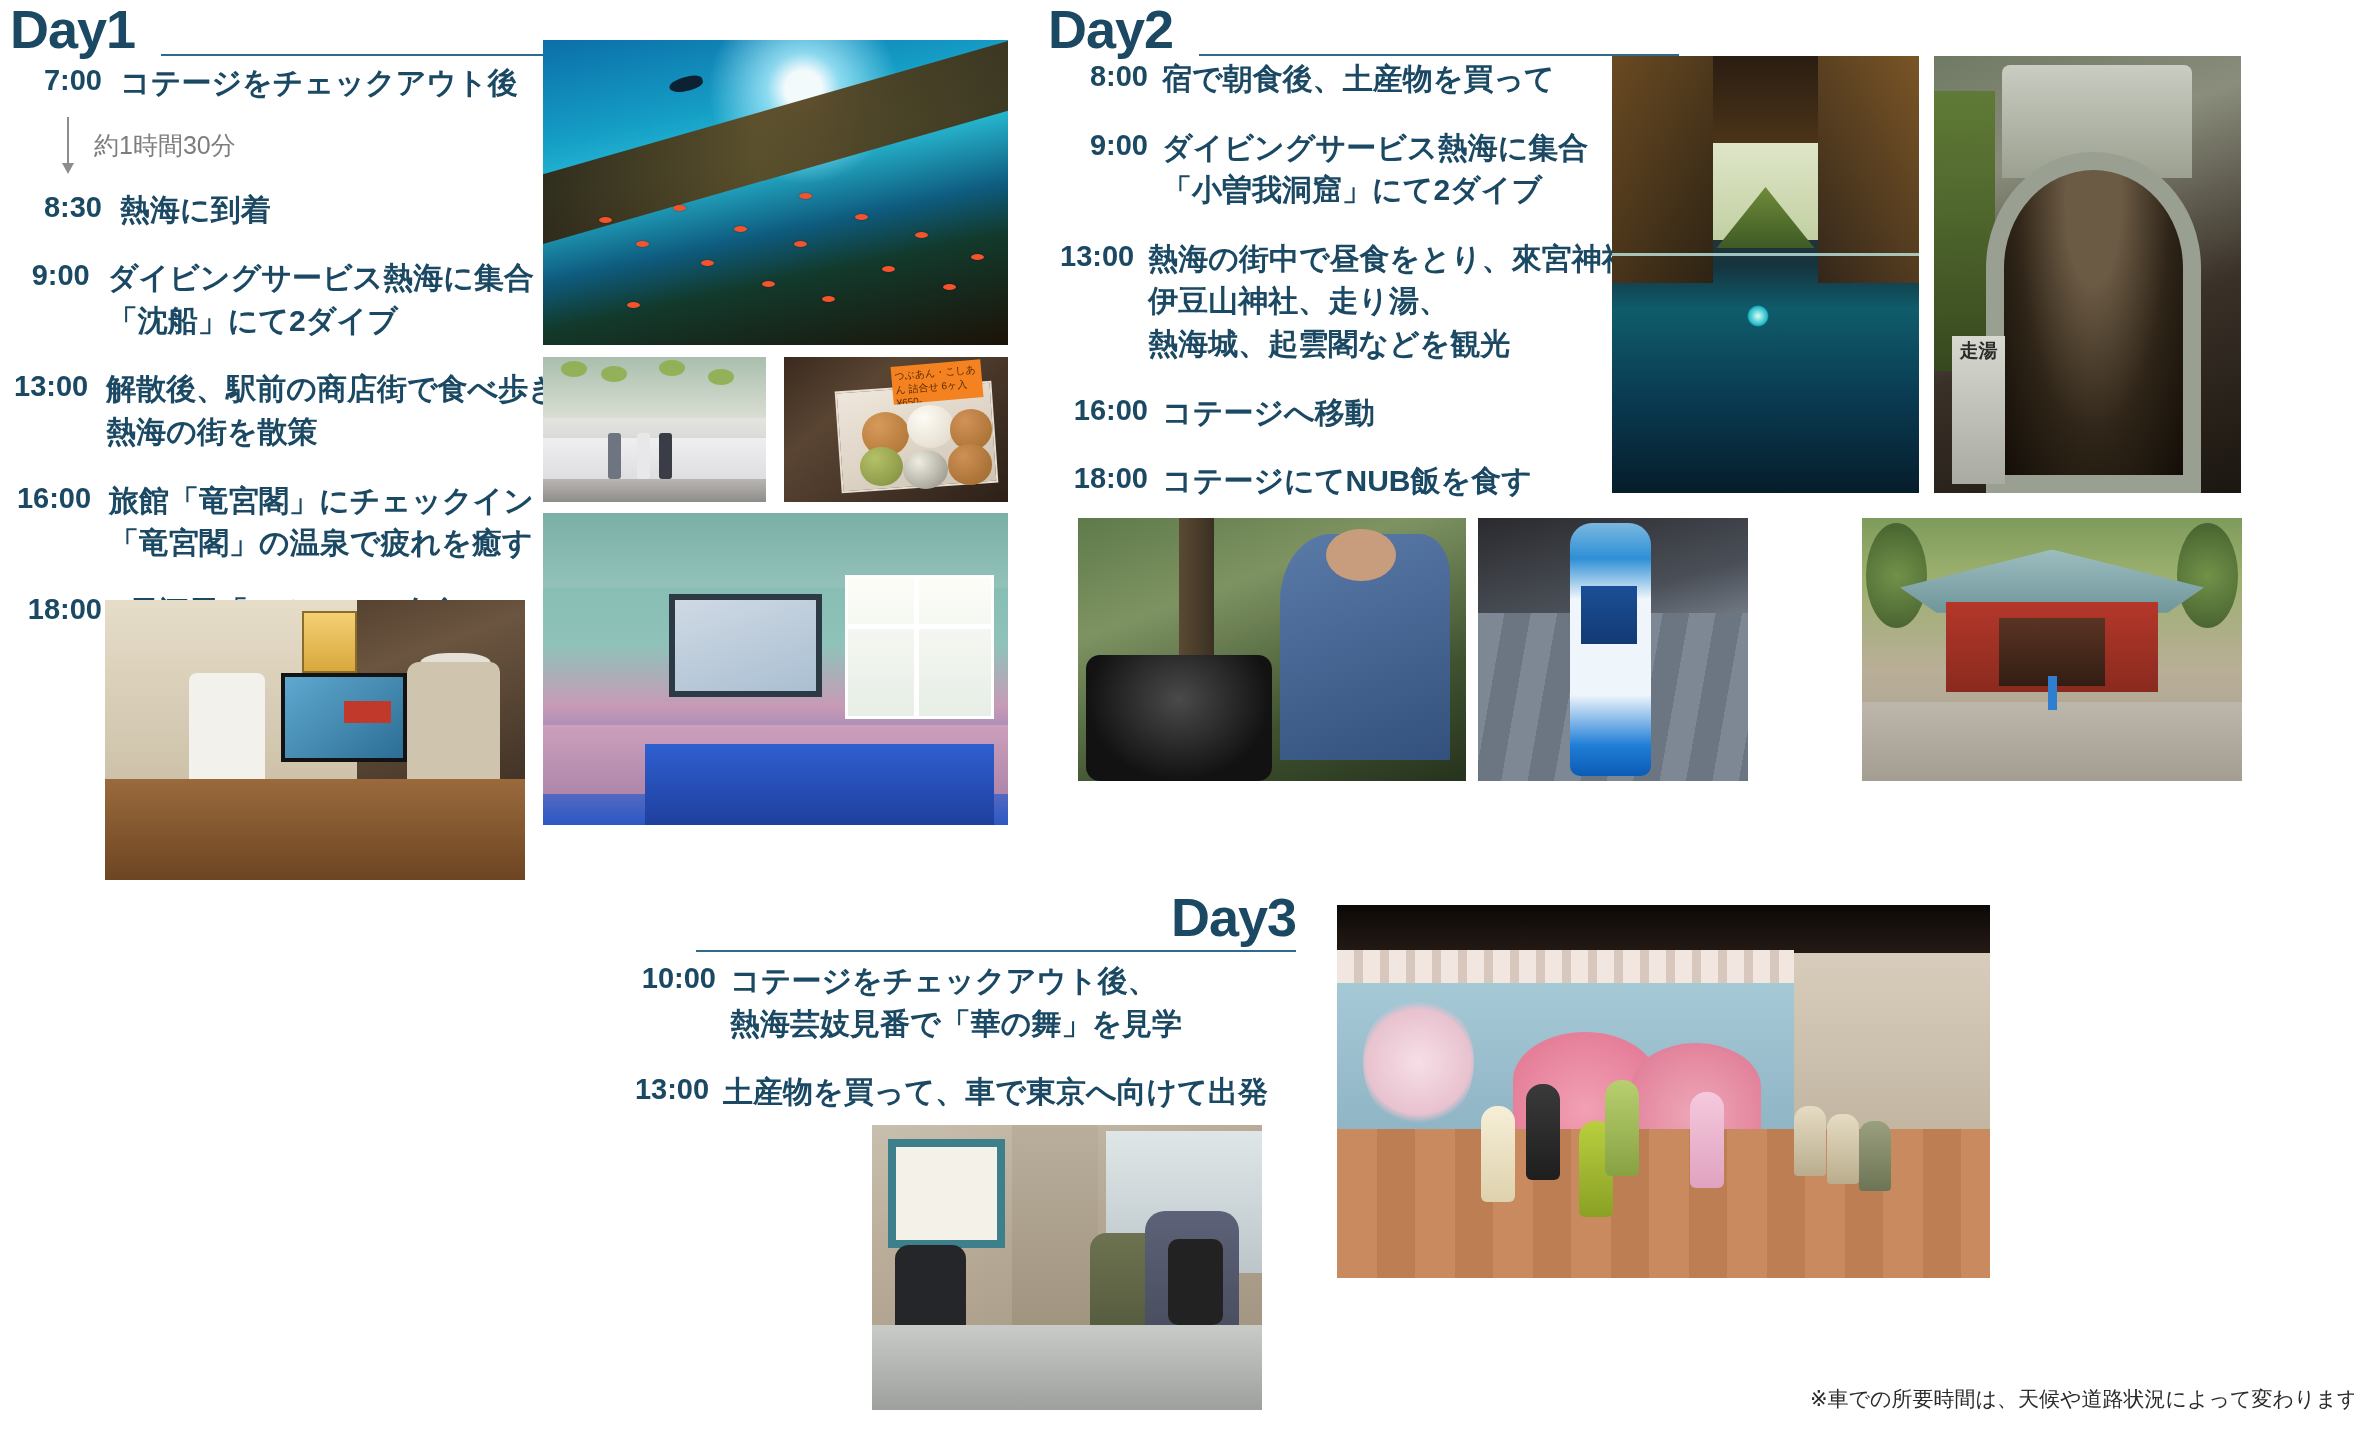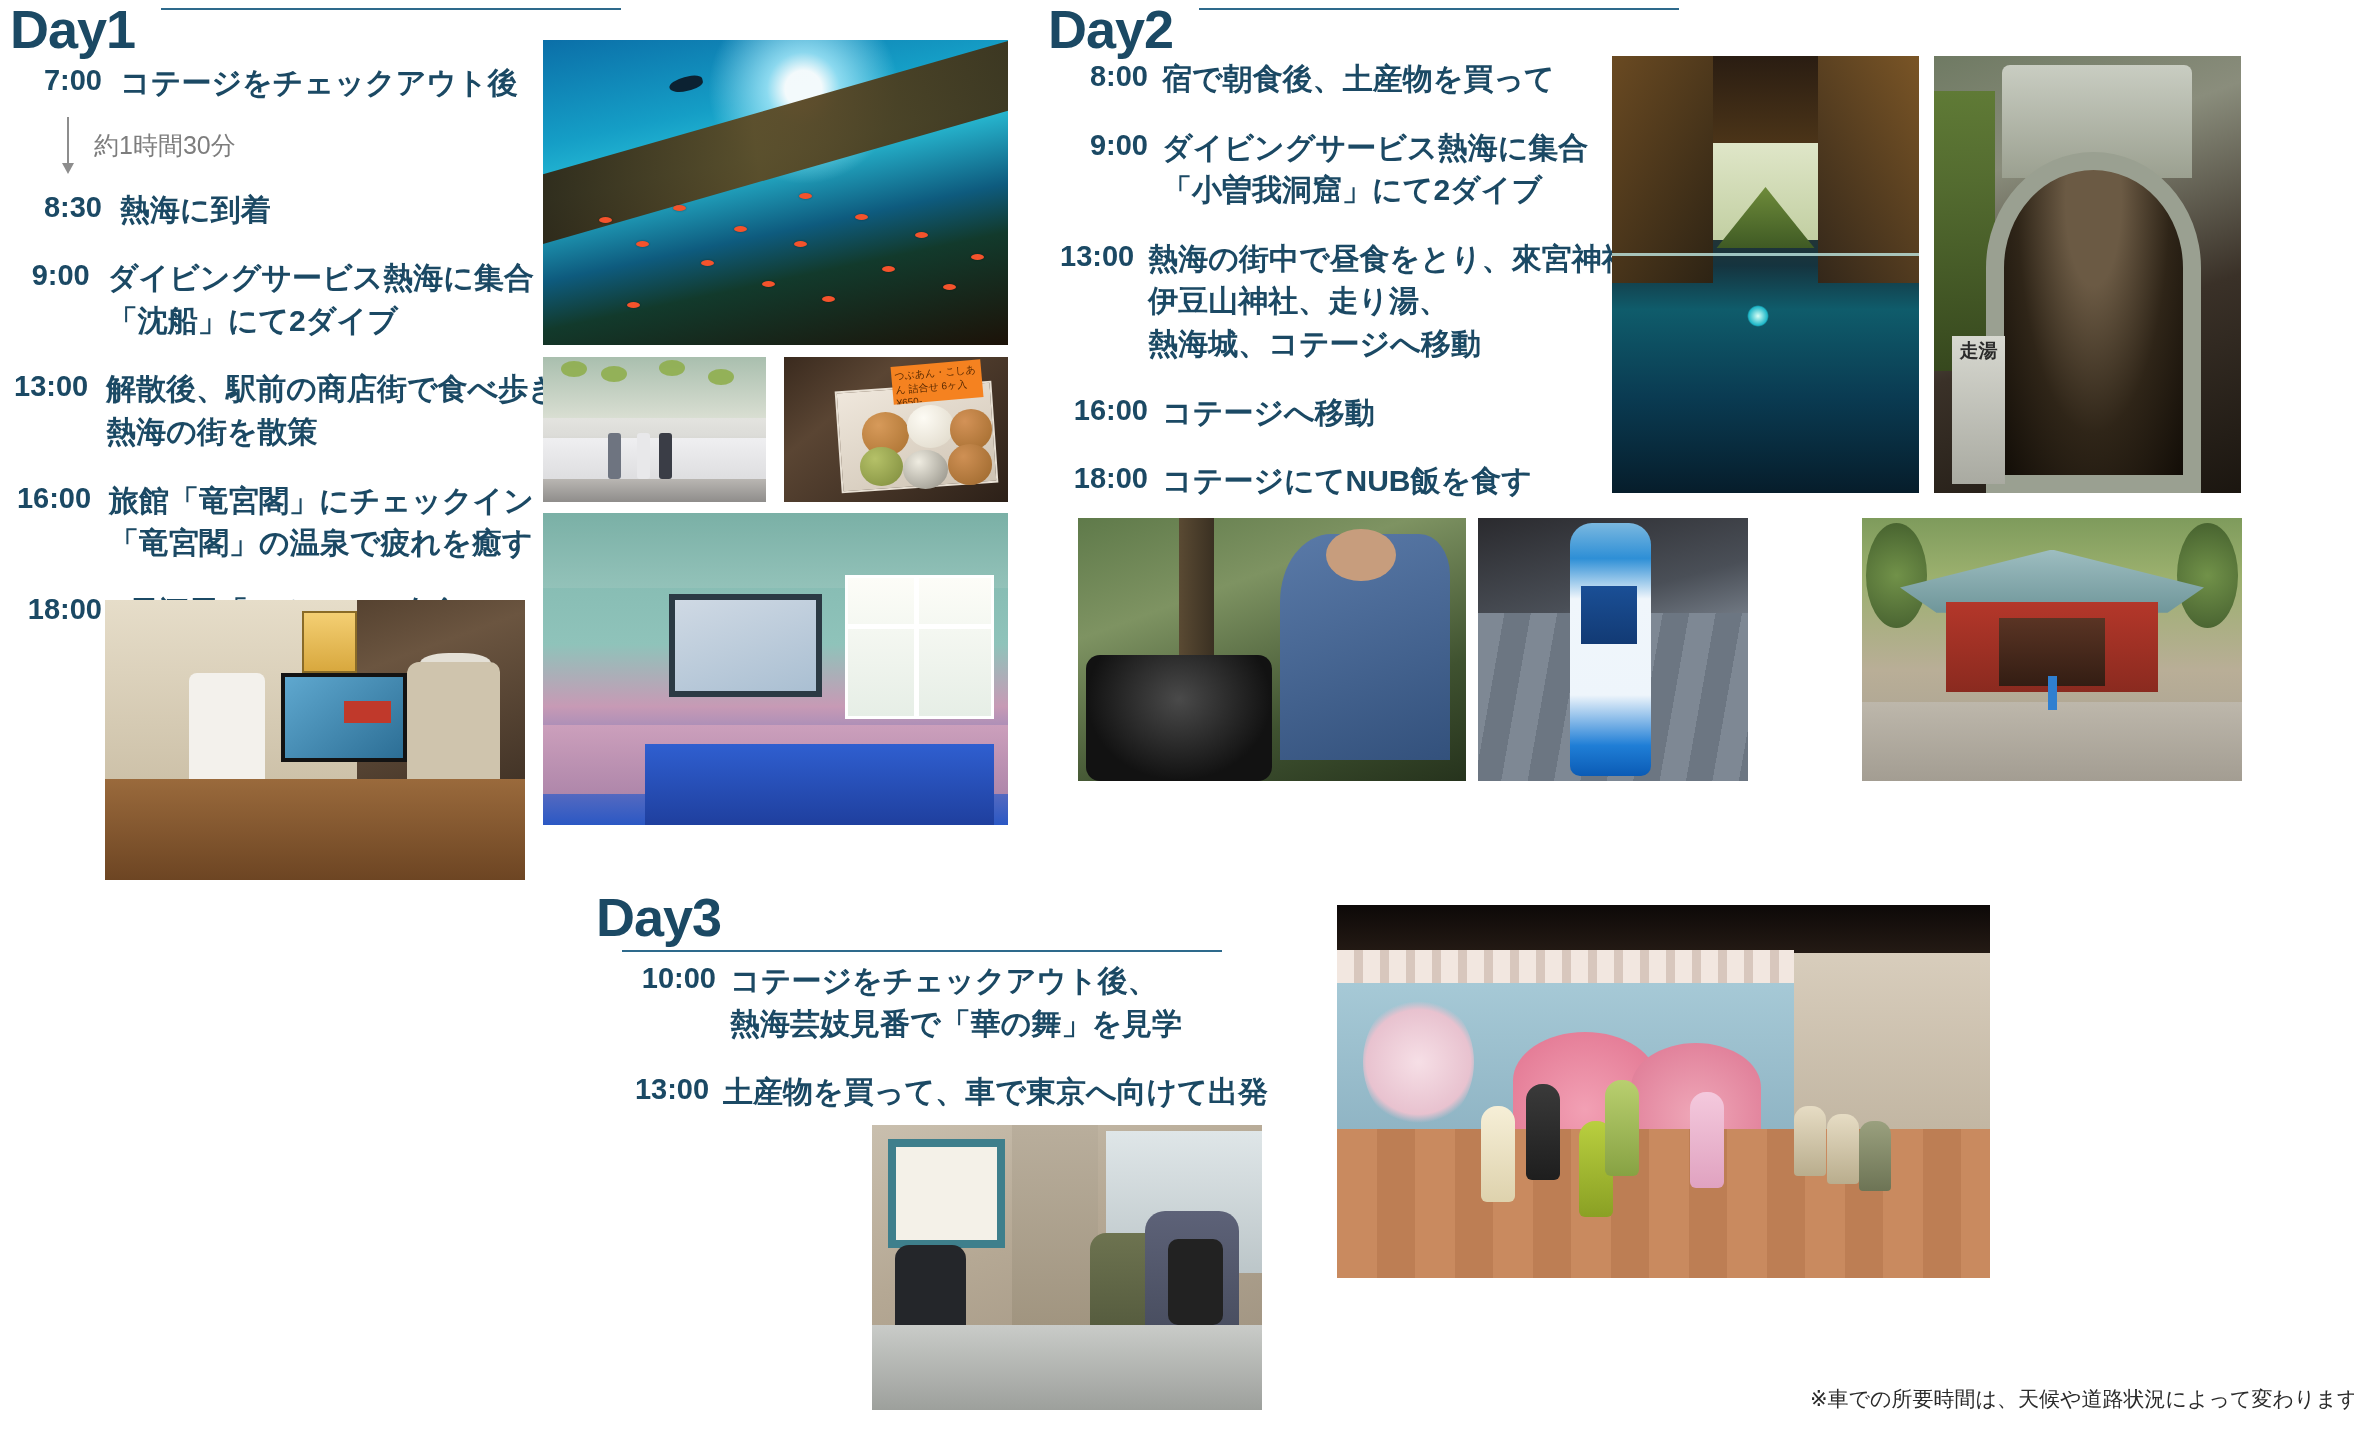--- a/index.html
+++ b/index.html
@@ -6,21 +6,21 @@
   * { box-sizing: border-box; margin: 0; padding: 0; }
   html, body {
     width: 2354px; height: 1442px;
     background: #ffffff;
     font-family: "Liberation Sans", "DejaVu Sans", sans-serif;
     overflow: hidden;
   }
   #stage { position: relative; width: 2354px; height: 1442px; background:#fff; }
 
   
-  .day-header { position: absolute; display: flex; align-items: flex-start; }
+  .day-header { position: absolute; display: flex; align-items: flex-end; }
   .day-title {
     font-size: 54px; font-weight: 700; color: #1b4964;
     letter-spacing: -1px; line-height: 1; white-space: nowrap;
   }
   .day-rule {
     height: 2px; background: #2e6a8c; margin-left: 26px; margin-top: 6px;
   }
 
   
   .schedule { position: absolute; }
@@ -421,21 +421,21 @@
           <span>「</span><span class="strong">小曽我洞窟</span><span>」にて2ダイブ</span>
         </span>
       </div>
     </div>
 
     <div class="sched-row">
       <div class="sched-time" style="width:88px;">13:00</div>
       <div class="sched-desc" style="margin-left:14px;">
         <span class="ln">熱海の街中で昼食をとり、來宮神社、</span>
         <span class="ln">伊豆山神社、走り湯、</span>
-        <span class="ln">熱海城、コテージへ移動</span>
+        <span class="ln">熱海城、起雲閣などを観光</span>
       </div>
     </div>
 
     <div class="sched-row">
       <div class="sched-time" style="width:88px;">16:00</div>
       <div class="sched-desc" style="margin-left:14px;">
         <span class="ln">コテージへ移動</span>
       </div>
     </div>
 

